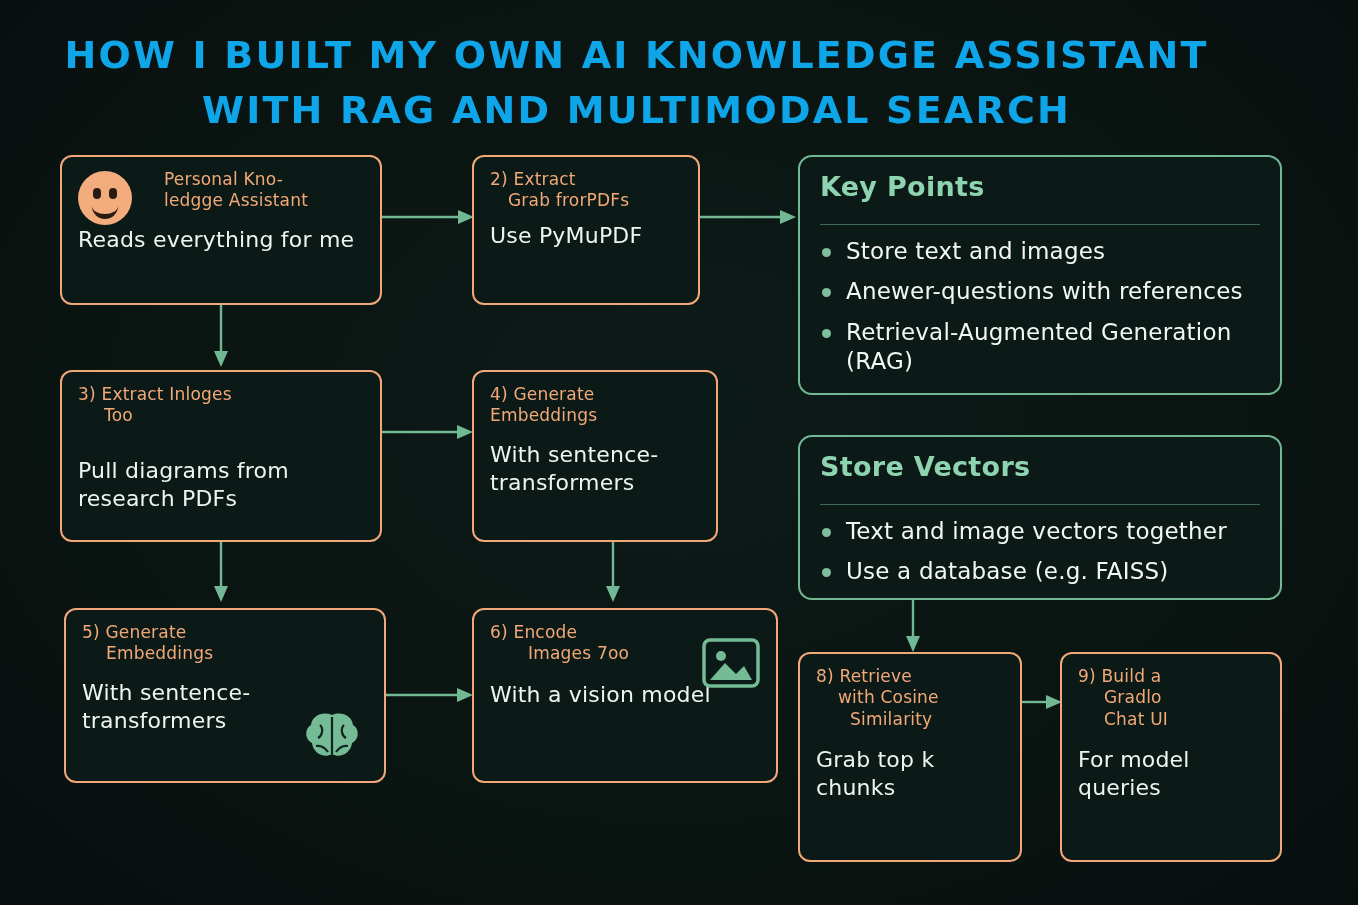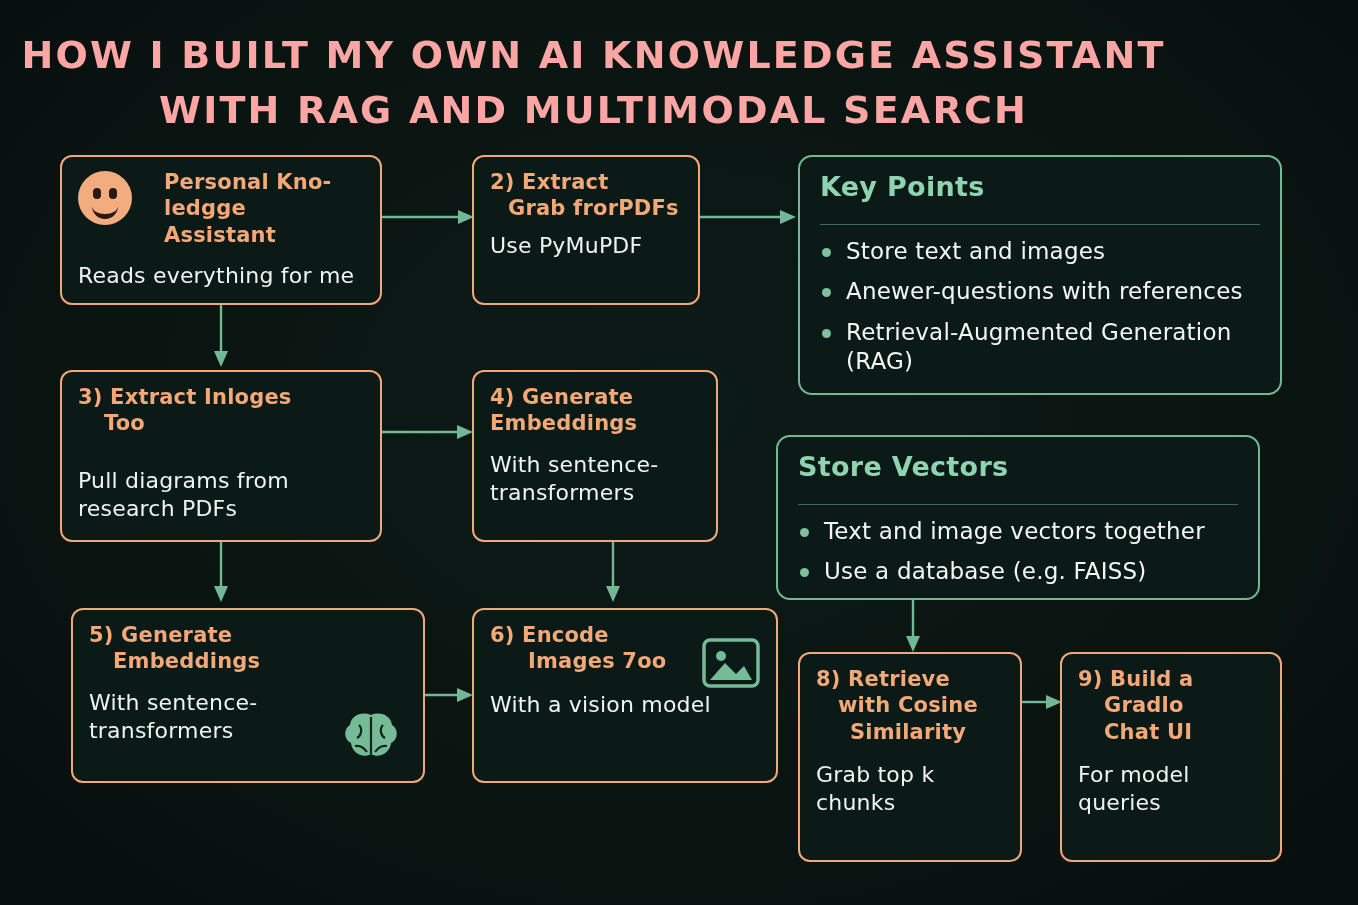--- a/index.html
+++ b/index.html
@@ -20,43 +20,44 @@
     inset: 0;
   }
 
   
   .title {
     position: absolute;
     top: 28px;
     left: 0;
     width: 1187px;
     text-align: center;
-    color: #fca5a5;
+    color: #0ea5e9;
     font-size: 38px;
     font-weight: bold;
     letter-spacing: 2.2px;
     line-height: 1.45;
     text-transform: uppercase;
     font-family: "DejaVu Sans", sans-serif;
+    padding-left: 43px;
   }
   .title .l2 { display: block; }
 
   
   .node {
     position: absolute;
     box-sizing: border-box;
     border: 2px solid #f0a878;
     border-radius: 12px;
     background: #0c1a17;
     padding: 12px 16px;
   }
   .node .head {
     color: #f2a977;
-    font-size: 21px;
-    font-weight: bold;
+    font-size: 17px;
+    font-weight: normal;
     line-height: 1.25;
     letter-spacing: .2px;
   }
   .node .body {
     color: #eef4f0;
     font-size: 22px;
     line-height: 1.3;
     margin-top: 10px;
     letter-spacing: .2px;
   }
@@ -243,21 +244,21 @@
     <div class="head">
       <span>4) Generate</span><br>
       <span>Embeddings</span>
     </div>
     <div class="body" style="margin-top:14px;">
       <span>With sentence-</span><br>
       <span>transformers</span>
     </div>
   </div>
 
-  <div class="node" style="left:71px; top:608px; width:354px; height:175px;">
+  <div class="node" style="left:64px; top:608px; width:322px; height:175px;">
     <div class="head">
       <span>5) Generate</span><br>
       <span style="padding-left:24px; display:inline-block;">Embeddings</span>
     </div>
     <div class="body" style="margin-top:14px;">
       <span>With sentence-</span><br>
       <span>transformers</span>
     </div>
     <svg class="brain-icon" style="right:22px; bottom:18px; width:60px; height:54px;" viewBox="0 0 60 54">
       <path d="M30 6 C20 2 10 7 9 16 C2 20 3 31 10 34 C11 44 22 50 30 45 C38 50 49 44 50 34 C57 31 58 20 51 16 C50 7 40 2 30 6 Z" fill="#74bb96"></path>
@@ -301,21 +302,21 @@
 
   <div class="panel" style="left:798px; top:155px; width:484px; height:240px;">
     <div class="ptitle">Key Points</div>
     <ul>
       <li>Store text and images</li>
       <li>Anewer-questions with references</li>
       <li>Retrieval-Augmented Generation (RAG)</li>
     </ul>
   </div>
 
-  <div class="panel" style="left:776px; top:435px; width:484px; height:165px;">
+  <div class="panel" style="left:798px; top:435px; width:484px; height:165px;">
     <div class="ptitle">Store Vectors</div>
     <ul>
       <li>Text and image vectors together</li>
       <li>Use a database (e.g. FAISS)</li>
     </ul>
   </div>
 
 </div>
 
 </body></html>

